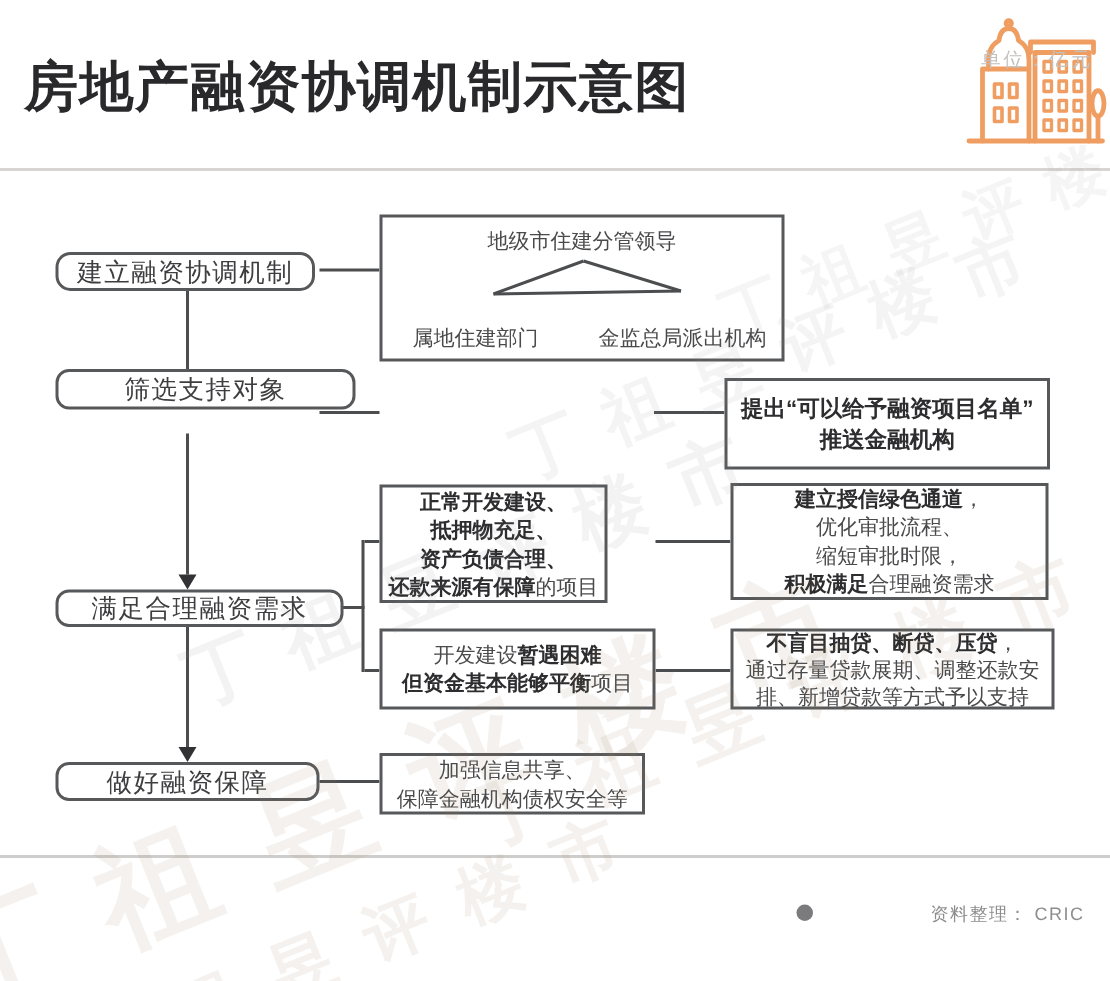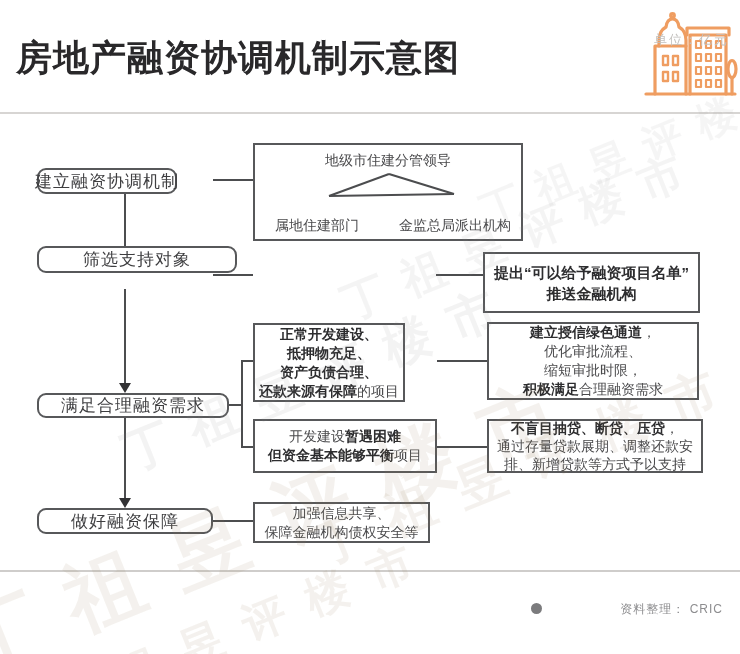--- a/index.html
+++ b/index.html
@@ -19,21 +19,21 @@
   
   .rbox,.sbox{position:absolute;box-sizing:border-box;background:#ffffff;
               border:2px solid #57585a;z-index:2;}
   .rbox{border-radius:9px;display:flex;align-items:center;justify-content:center;
         font-size:17px;color:#3e3e40;letter-spacing:1px;white-space:nowrap;}
   .sbox{display:flex;flex-direction:column;align-items:center;justify-content:center;
         font-size:14px;color:#4a4a4c;text-align:center;}
   .ln{line-height:19px;white-space:nowrap;}
   .b{font-weight:bold;color:#2d2d2f;}
 
-  .step1{left:37px;top:168px;width:140px;height:26px;}
+  .step1{left:37px;top:168px;width:173px;height:26px;border-radius:10px;}
   .step2{left:37px;top:246px;width:200px;height:27px;}
   .step3{left:37px;top:393px;width:192px;height:25px;}
   .step4{left:37px;top:508px;width:176px;height:26px;}
 
   .orgbox{left:253px;top:143px;width:270px;height:98px;}
   .org-top{position:absolute;top:7px;left:0;width:100%;text-align:center;line-height:16px;}
   .org-bl{position:absolute;bottom:6px;left:20px;line-height:16px;}
   .org-br{position:absolute;bottom:6px;right:10px;line-height:16px;}
   .org-svg{position:absolute;left:0;top:0;}
 

